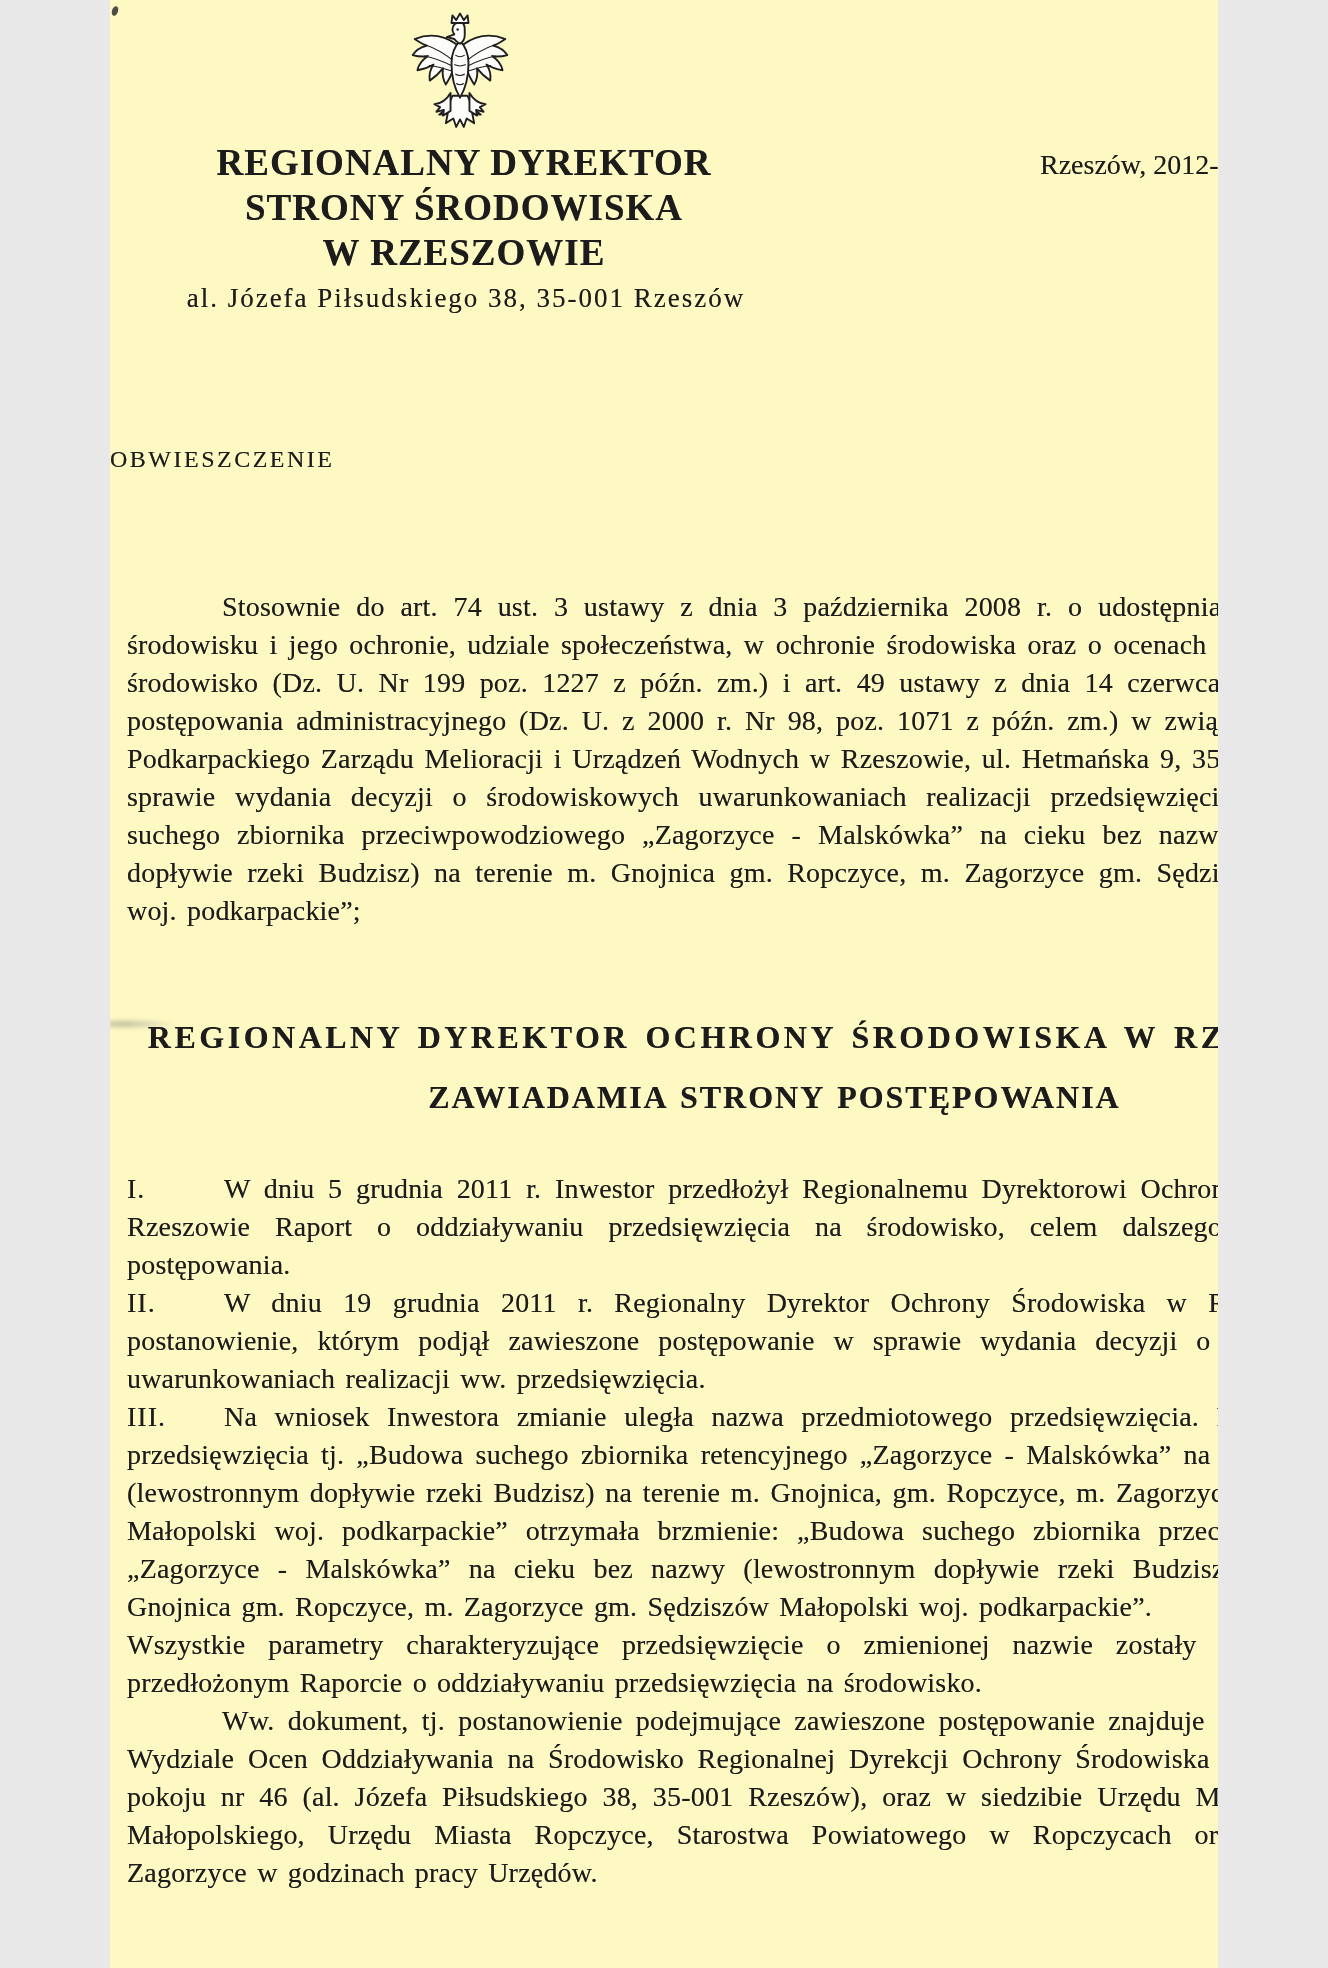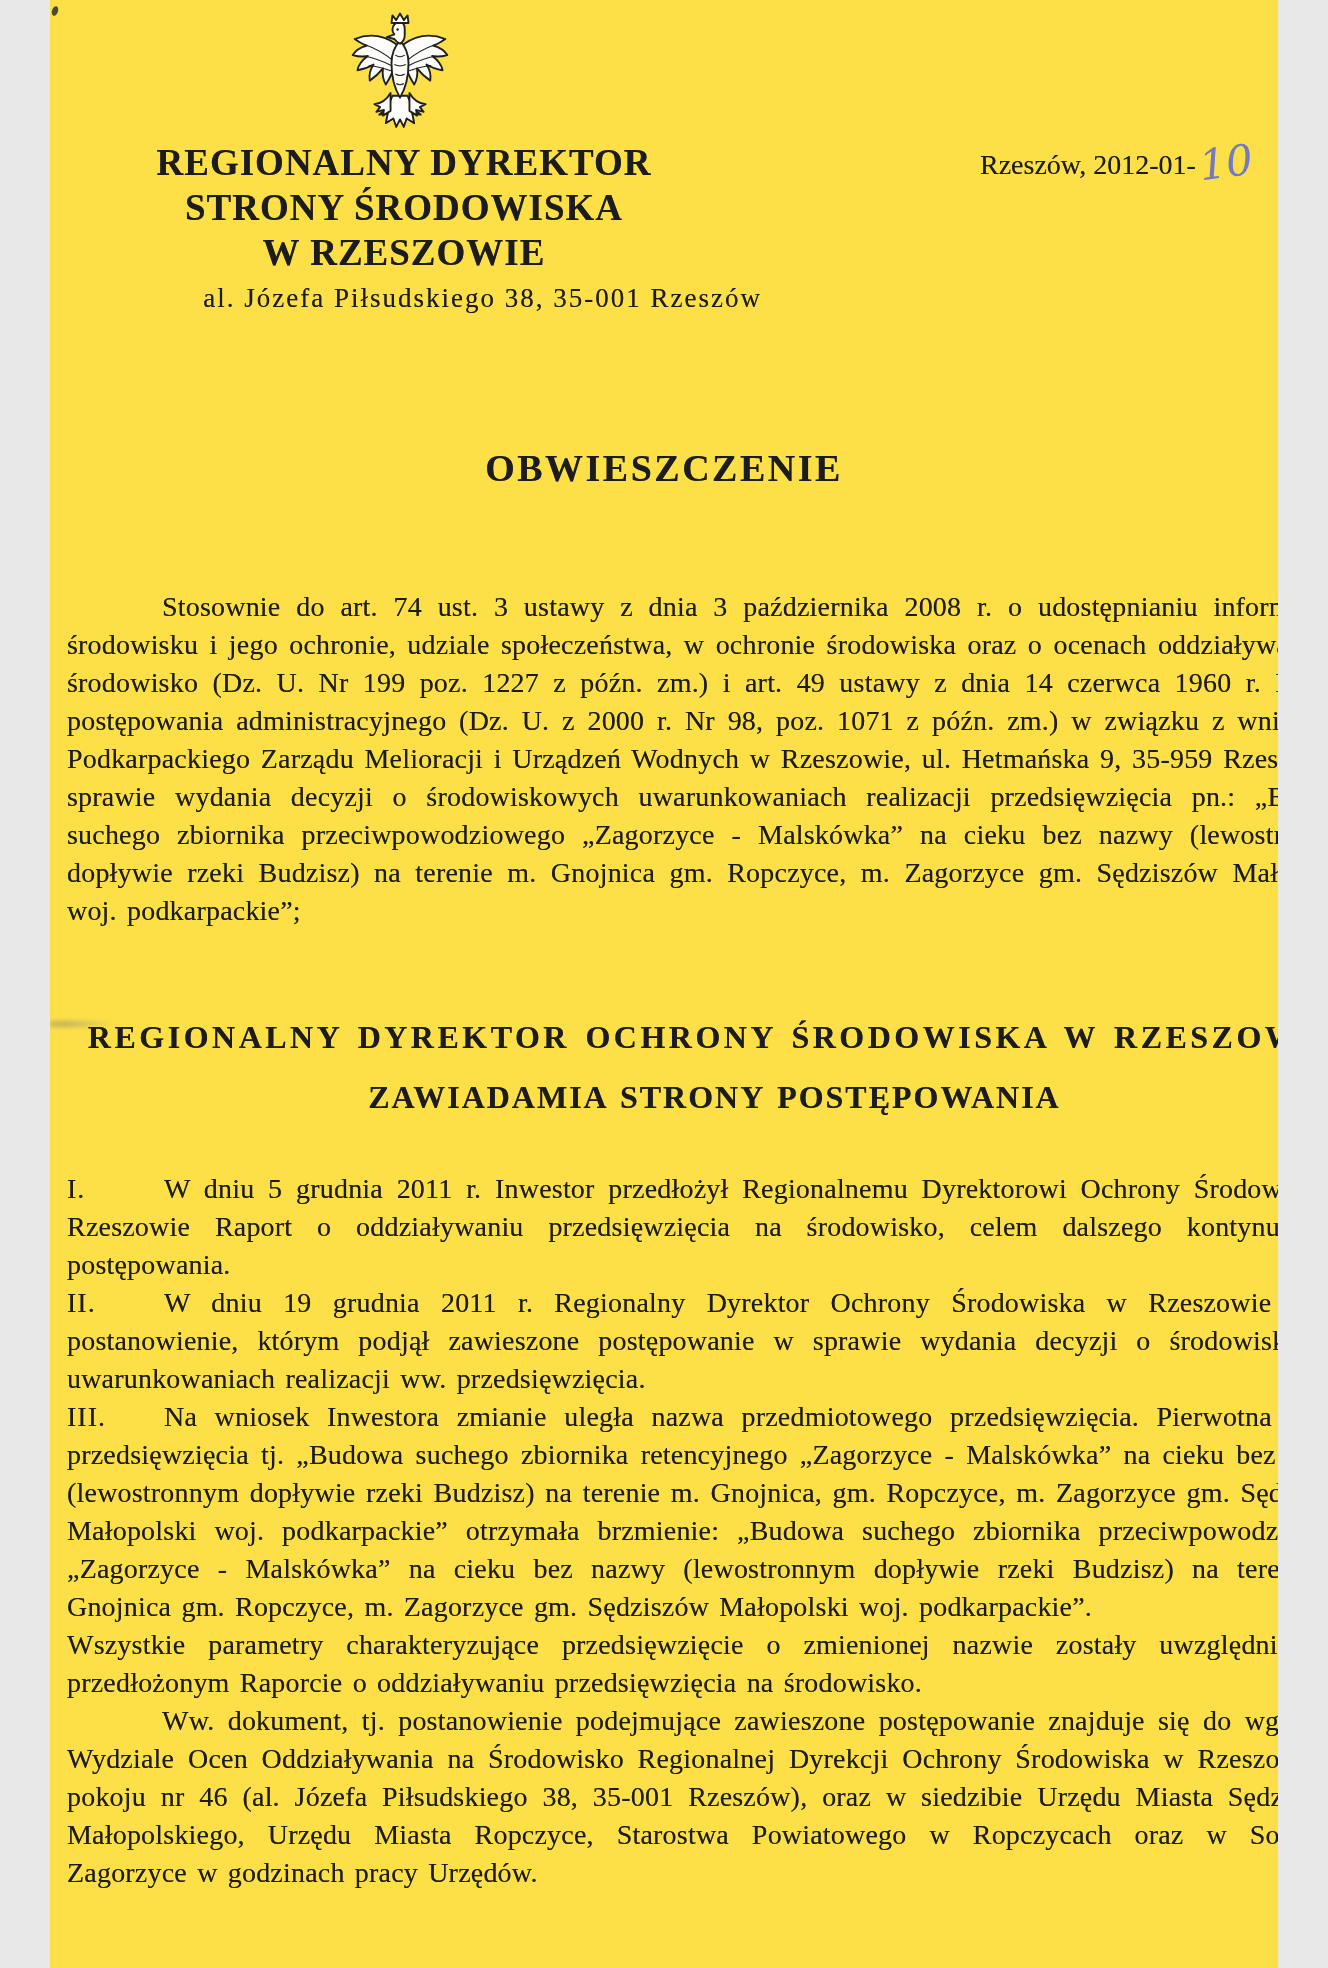--- a/index.html
+++ b/index.html
@@ -1,44 +1,44 @@
 <!DOCTYPE html>
 <html lang="pl"><head>
 <meta charset="utf-8">
 <style>
   html,body{margin:0;padding:0;}
   body{background:#e8e8e8;}
   .page{
     position:relative;
-    width:1228px;height:1968px;
+    width:1108px;height:1968px;
     margin:0 auto;
-    background:#fde047;
+    background:#fef9c3;
     color:#1c1c1c;
     font-family:"Liberation Serif","DejaVu Serif",serif;
     overflow:hidden;
     text-shadow:0 0 .4px rgba(20,20,20,.55);
   }
   
   .speck{position:absolute;left:2px;top:6px;width:6px;height:10px;background:#2e2e2e;border-radius:50%;transform:rotate(18deg);opacity:.85;}
   .smudge{position:absolute;left:0;top:1018px;width:64px;height:12px;
     background:radial-gradient(ellipse at 20% 50%, rgba(110,110,110,.38), rgba(160,160,160,.15) 55%, transparent 75%);
     filter:blur(1px);}
   
   .emblem{position:absolute;left:298px;top:10px;width:104px;height:128px;}
   .org{position:absolute;left:38px;top:140px;width:632px;text-align:center;
     font-weight:bold;font-size:37px;line-height:45px;letter-spacing:1px;}
-  .address{position:absolute;left:0;top:283px;width:712px;text-align:right;
+  .address{position:absolute;left:0;top:283px;width:712px;text-align:center;
     font-size:27px;letter-spacing:2px;white-space:nowrap;}
   .date-line{position:absolute;left:930px;top:146px;font-size:28px;white-space:nowrap;}
   .hand{color:#7279c5;font-size:42px;line-height:28px;font-style:italic;
     display:inline-block;transform:rotate(-7deg) translateY(3px);margin-left:3px;
     font-family:"DejaVu Serif",serif;font-weight:normal;text-shadow:none;}
   .ref{position:absolute;left:146px;top:342px;font-size:28px;letter-spacing:1px;}
-  .title{position:absolute;left:0;top:446px;width:100%;text-align:center;
-    font-weight:bold;font-size:38px;letter-spacing:2.5px;}
+  .title{position:absolute;left:0;top:446px;width:100%;
+    font-weight:normal;font-size:24px;letter-spacing:2.5px;}
   
   .body{position:absolute;left:17px;top:588px;width:1295px;
     font-size:28px;line-height:38px;text-align:justify;
     letter-spacing:.2px;word-spacing:3px;}
   .body p{margin:0;}
   .indent{text-indent:95px;}
   .noindent{text-indent:0;}
   .center-head{margin-top:88px;margin-bottom:54px;text-align:center;text-indent:0;}
   .ch1{font-weight:bold;font-size:32px;letter-spacing:3.5px;line-height:38px;word-spacing:4px;}
   .ch2{font-weight:bold;font-size:32px;letter-spacing:2px;line-height:38px;margin-top:22px;}

